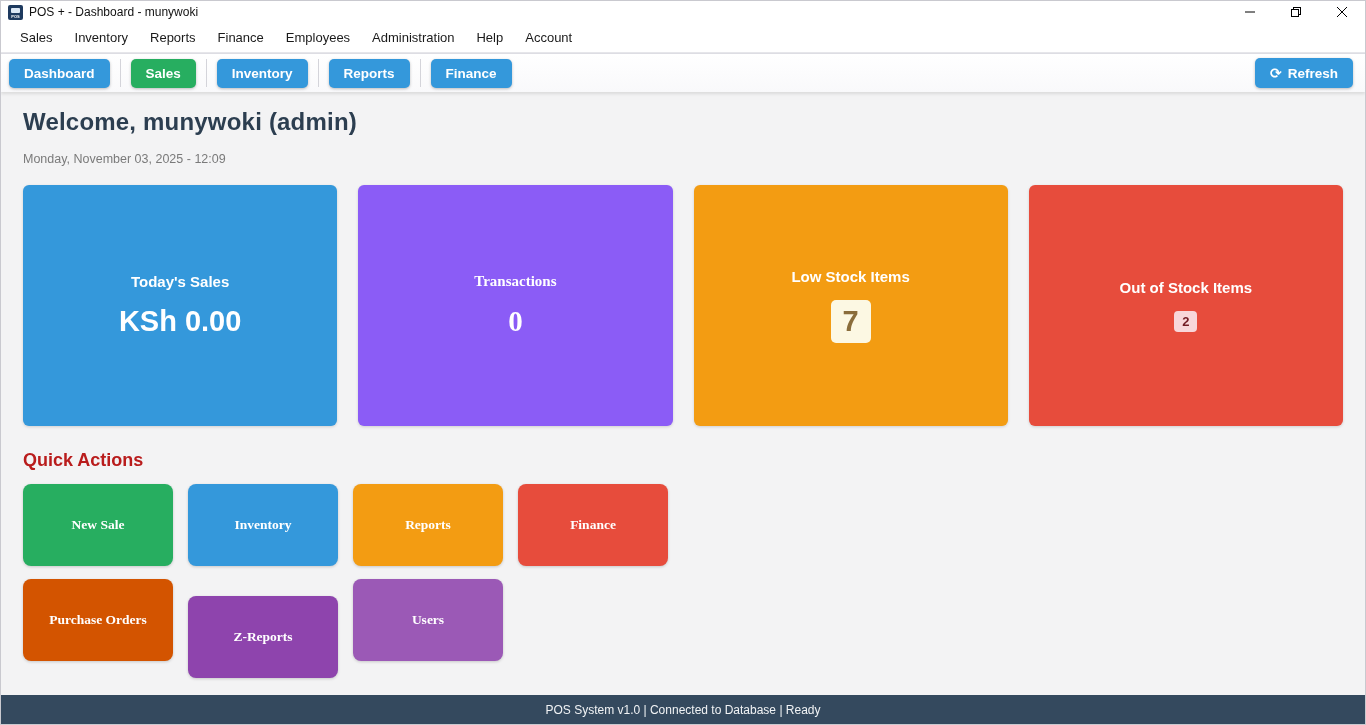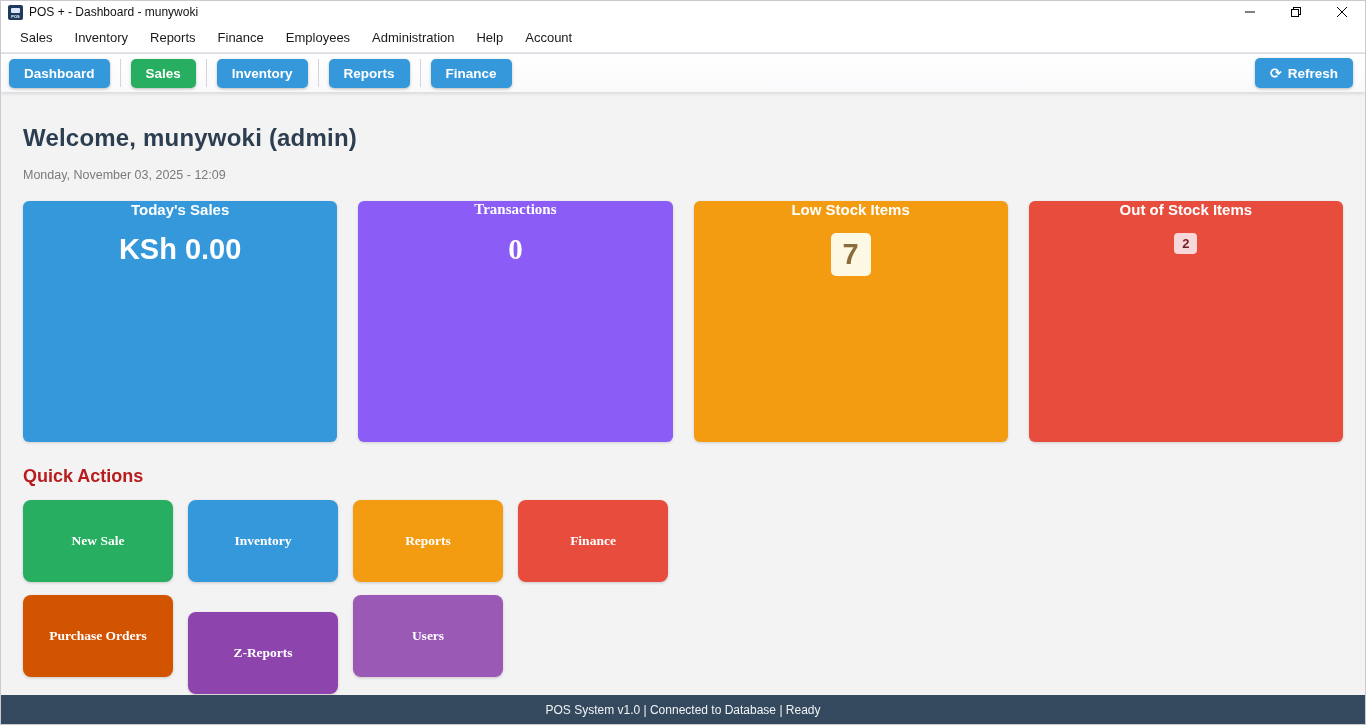--- a/index.html
+++ b/index.html
@@ -55,31 +55,31 @@
     font-family: inherit; font-size: 13.5px; font-weight: bold;
     padding: 7px 15px; cursor: pointer;
     box-shadow: 0 1px 3px rgba(0,0,0,0.25);
   }
   .tb-sep { width: 1px; height: 28px; background: #d4d4da; margin: 0 10px; }
   .tb-spacer { flex: 1; }
   .tb-refresh { display: inline-flex; align-items: center; gap: 6px; margin-right: 4px; }
   .tb-refresh .glyph { font-weight: bold; font-size: 14px; }
 
   
-  .content { padding: 32px 22px 0 22px; }
+  .content { padding: 16px 22px 0 22px; }
   .welcome { font-size: 24px; font-weight: bold; color: #2c3e50; letter-spacing: 0.2px; }
   .datetime { font-size: 12.5px; color: #7a7a7a; margin-top: 16px; }
 
   .cards {
     margin-top: 19px;
     display: grid; grid-template-columns: repeat(4, 1fr); gap: 21px;
   }
   .card {
     height: 241px; border-radius: 6px; color: #fff;
-    display: flex; flex-direction: column; align-items: center; justify-content: flex-start;
+    display: flex; flex-direction: column; align-items: center; justify-content: center;
     gap: 15px; box-shadow: 0 1px 3px rgba(0,0,0,0.15);
   }
   .card-label { font-size: 15px; font-weight: bold; }
   .card-value { font-size: 29px; font-weight: bold; }
   .badge-lg {
     font-size: 29px; font-weight: bold; border-radius: 5px;
     padding: 5px 12px; display: inline-block;
   }
   .badge-sm {
     font-size: 13px; font-weight: bold; border-radius: 4px;

